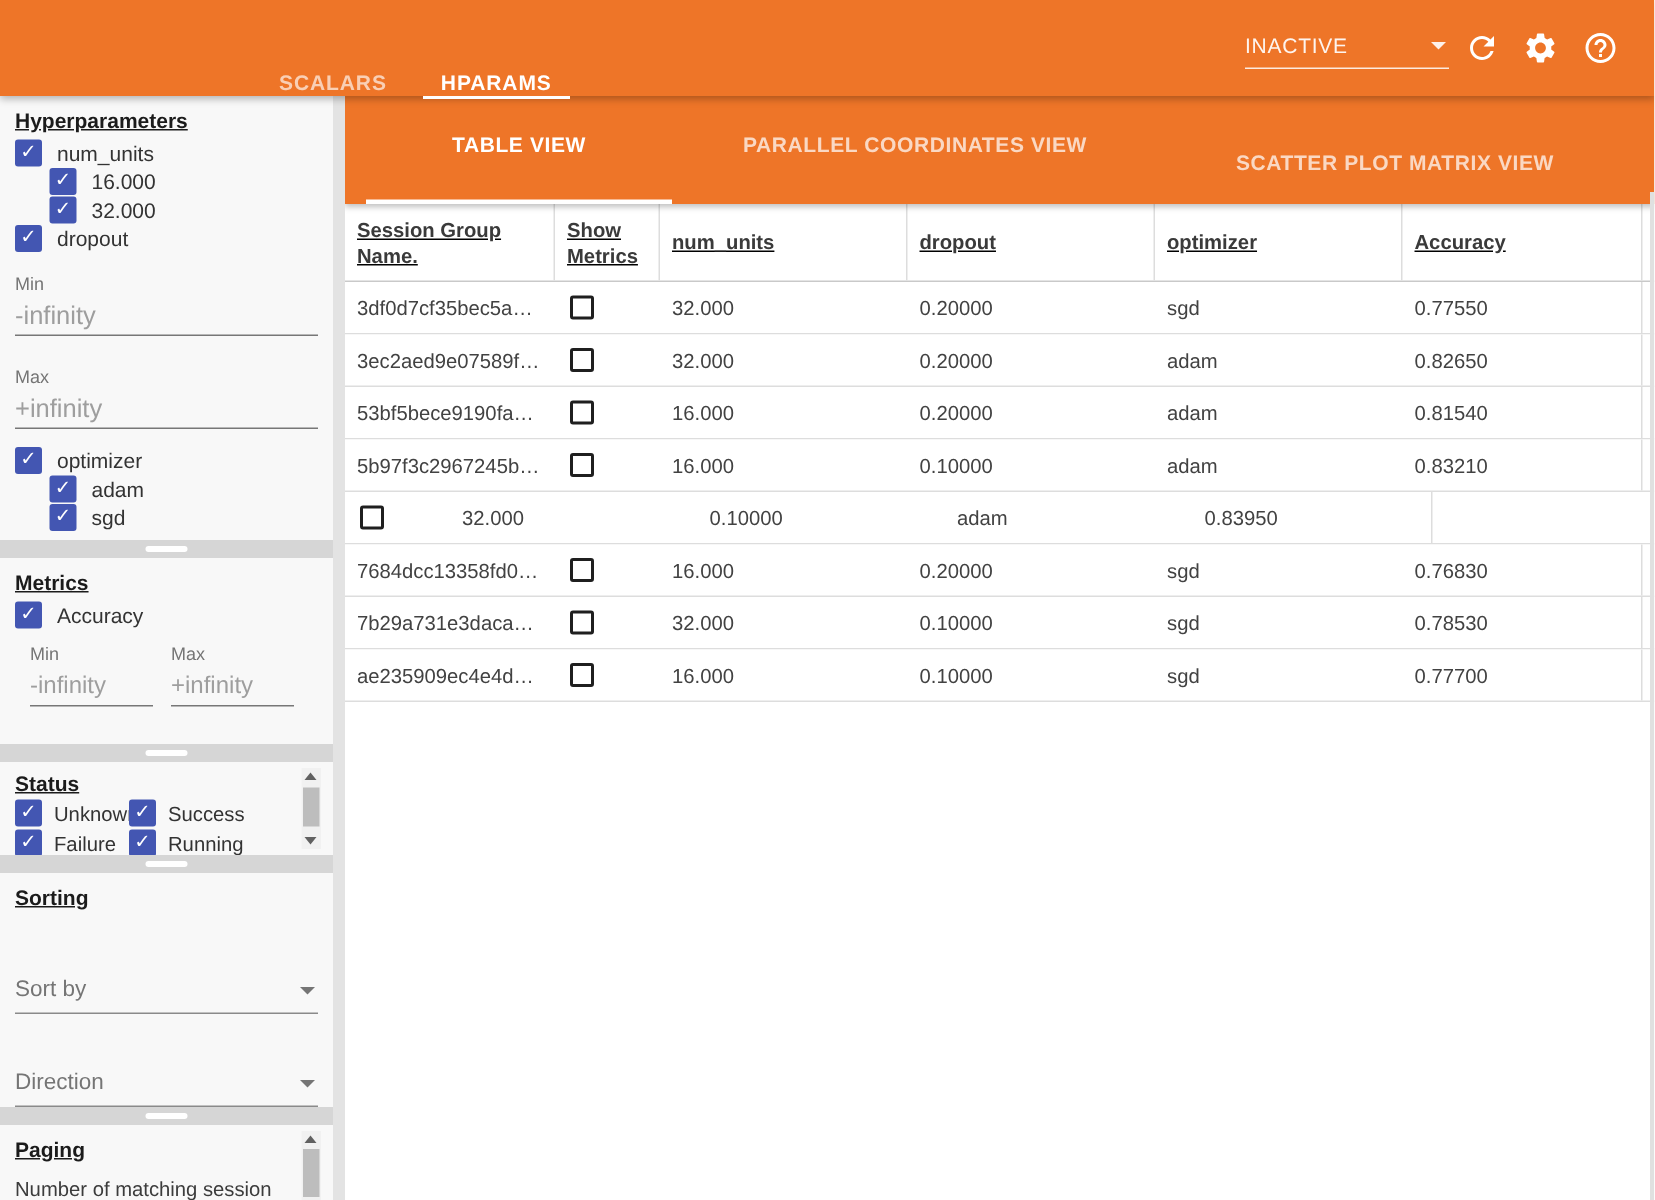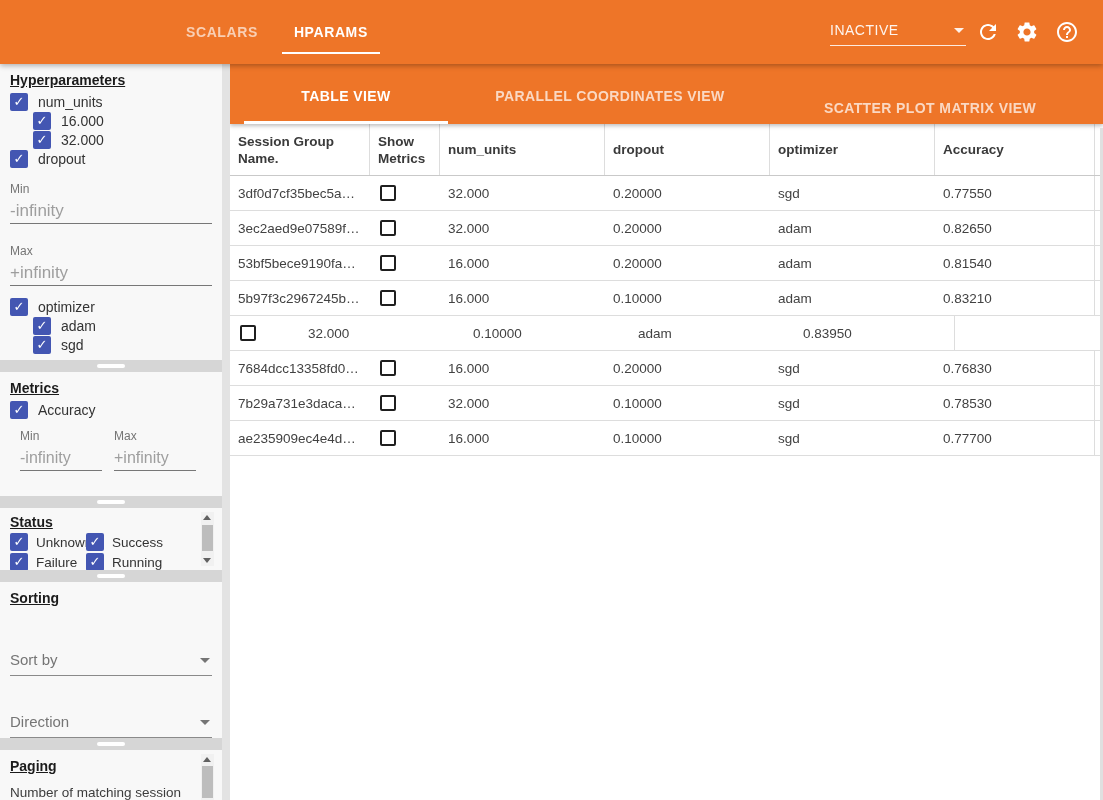--- a/index.html
+++ b/index.html
@@ -6,22 +6,22 @@
   html,body { width:1103px; height:800px; overflow:hidden; }
   body { font-family:"Liberation Sans","DejaVu Sans",sans-serif; background:#fff; }
   .app { position:relative; width:1103px; height:800px; overflow:hidden; background:#fff; }
 
   
   .app-header { position:absolute; left:0; top:0; width:1103px; height:64px;
     background:#EE7528; z-index:30; box-shadow:0 2px 5px rgba(0,0,0,0.28); }
   .brand { position:absolute; left:28px; top:0; height:64px; line-height:64px;
     color:#fff; font-size:21px; font-weight:bold; letter-spacing:0.2px; }
   .nav { position:absolute; left:168px; top:0; height:64px; display:flex; }
-  .nav-tab { position:relative; height:56px; line-height:64px; padding:0 18px;
-    color:rgba(255,255,255,0.65); font-size:14px; font-weight:bold; letter-spacing:0.6px; cursor:pointer; }
+  .nav-tab { position:relative; height:56px; line-height:64px; padding:11px 18px;
+    color:rgba(255,255,255,0.65); font-size:14px; font-weight:bold; letter-spacing:0.6px; cursor:pointer;margin-top:12px; }
   .nav-tab.active { color:#fff; }
   .nav-tab.active .nav-underline { position:absolute; left:6px; right:6px; bottom:2px; height:2px; background:#fff; }
   .run-select { position:absolute; left:830px; top:18px; width:136px; height:28px;
     border-bottom:1px solid rgba(255,255,255,0.85); color:rgba(255,255,255,0.92);
     font-size:14px; letter-spacing:0.5px; line-height:24px; cursor:pointer; }
   .run-select .caret { position:absolute; right:2px; top:10px; width:0; height:0;
     border-left:5px solid transparent; border-right:5px solid transparent; border-top:5px solid rgba(255,255,255,0.9); }
   .hdr-icon { position:absolute; top:20px; width:24px; height:24px; cursor:pointer; }
   .hdr-icon svg { width:24px; height:24px; fill:#fff; }
 
@@ -72,30 +72,30 @@
   .mini-scroll .thumb { position:absolute; left:1px; width:11px; background:#bdbdbd; }
   .status-scroll { top:4px; height:54px; }
   .status-scroll .thumb { top:13px; height:26px; }
   .paging-scroll { top:4px; height:46px; }
   .paging-scroll .thumb { top:12px; height:32px; }
 
   .gutter { position:absolute; left:222px; top:64px; width:8px; height:736px; background:#e3e3e3; z-index:5; }
 
   
   .main { position:absolute; left:230px; top:64px; width:873px; height:736px; background:#fff; }
-  .view-tabs { position:relative; width:873px; height:60px; background:#EE7528; box-shadow:0 2px 4px rgba(0,0,0,0.25); }
+  .view-tabs { position:relative; width:873px; height:72px; background:#EE7528; box-shadow:0 2px 4px rgba(0,0,0,0.25); }
   .view-tab { position:absolute; top:0; height:64px; line-height:64px; text-align:center;
     color:rgba(255,255,255,0.72); font-size:14px; font-weight:bold; letter-spacing:0.4px; cursor:pointer; }
   .view-tab.active { color:#fff; }
   .vt-1 { left:14px;  width:204px; }
   .vt-2 { left:218px; width:324px; }
   .vt-3 { left:542px; width:316px;margin-top:12px; }
   .tab-indicator { position:absolute; left:14px; bottom:0; width:204px; height:3px; background:#fff; }
 
-  .thead { display:flex; width:873px; height:52px; border-bottom:1px solid #c9c9c9; background:#fff; }
+  .thead { display:flex; width:873px; height:52px; border-bottom:1px solid #c9c9c9; background:#fff;text-decoration:underline; }
   .th { display:flex; align-items:center; padding:6px 8px; font-size:13.5px; font-weight:bold;
     color:#3a3a3a; line-height:17px; border-right:1px solid #ddd; }
   .trow { display:flex; width:873px; height:35px; border-bottom:1px solid #ddd; background:#fff; cursor:pointer;text-align:right; }
   .td { display:flex; align-items:center; padding:0 8px; font-size:13.5px; color:#424242; overflow:hidden; white-space:nowrap; }
   .col-name { flex:0 0 140px; }
   .col-show { flex:0 0 70px; }
   .col-v    { flex:0 0 165px; }
   .col-last { flex:0 0 160px; border-right:1px solid #ddd; }
   .ucb { width:16px; height:16px; border:2px solid #1f1f1f; border-radius:2px; background:#fff; margin-left:2px; cursor:pointer; }
 

